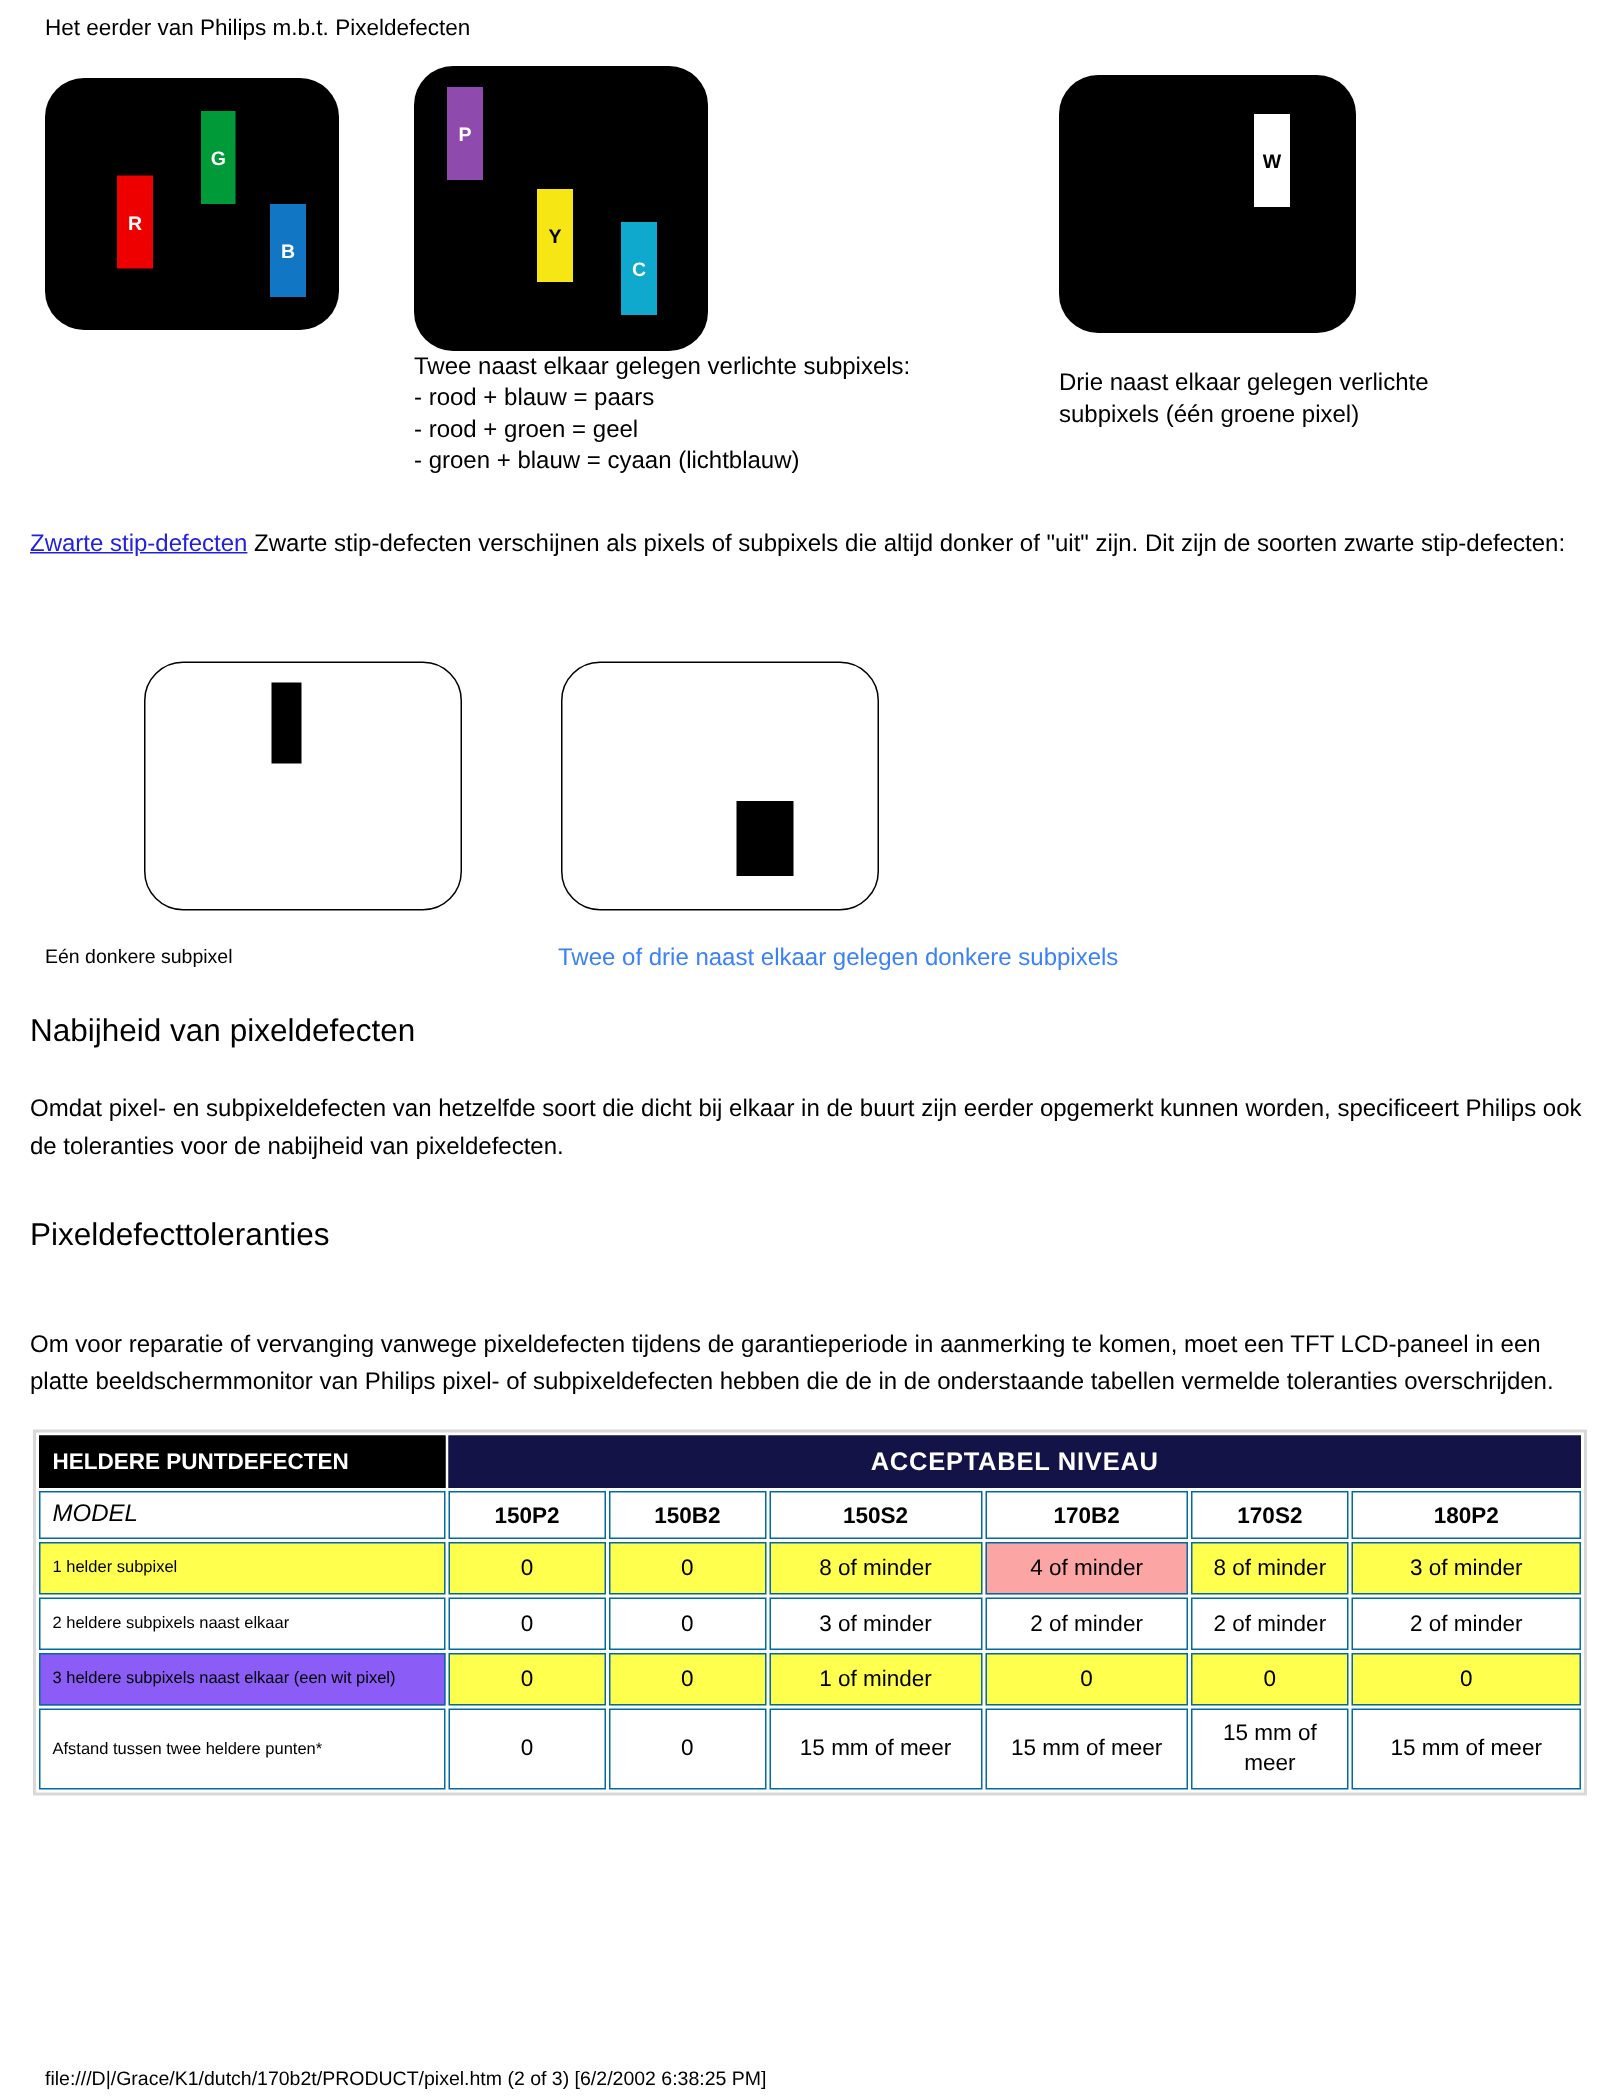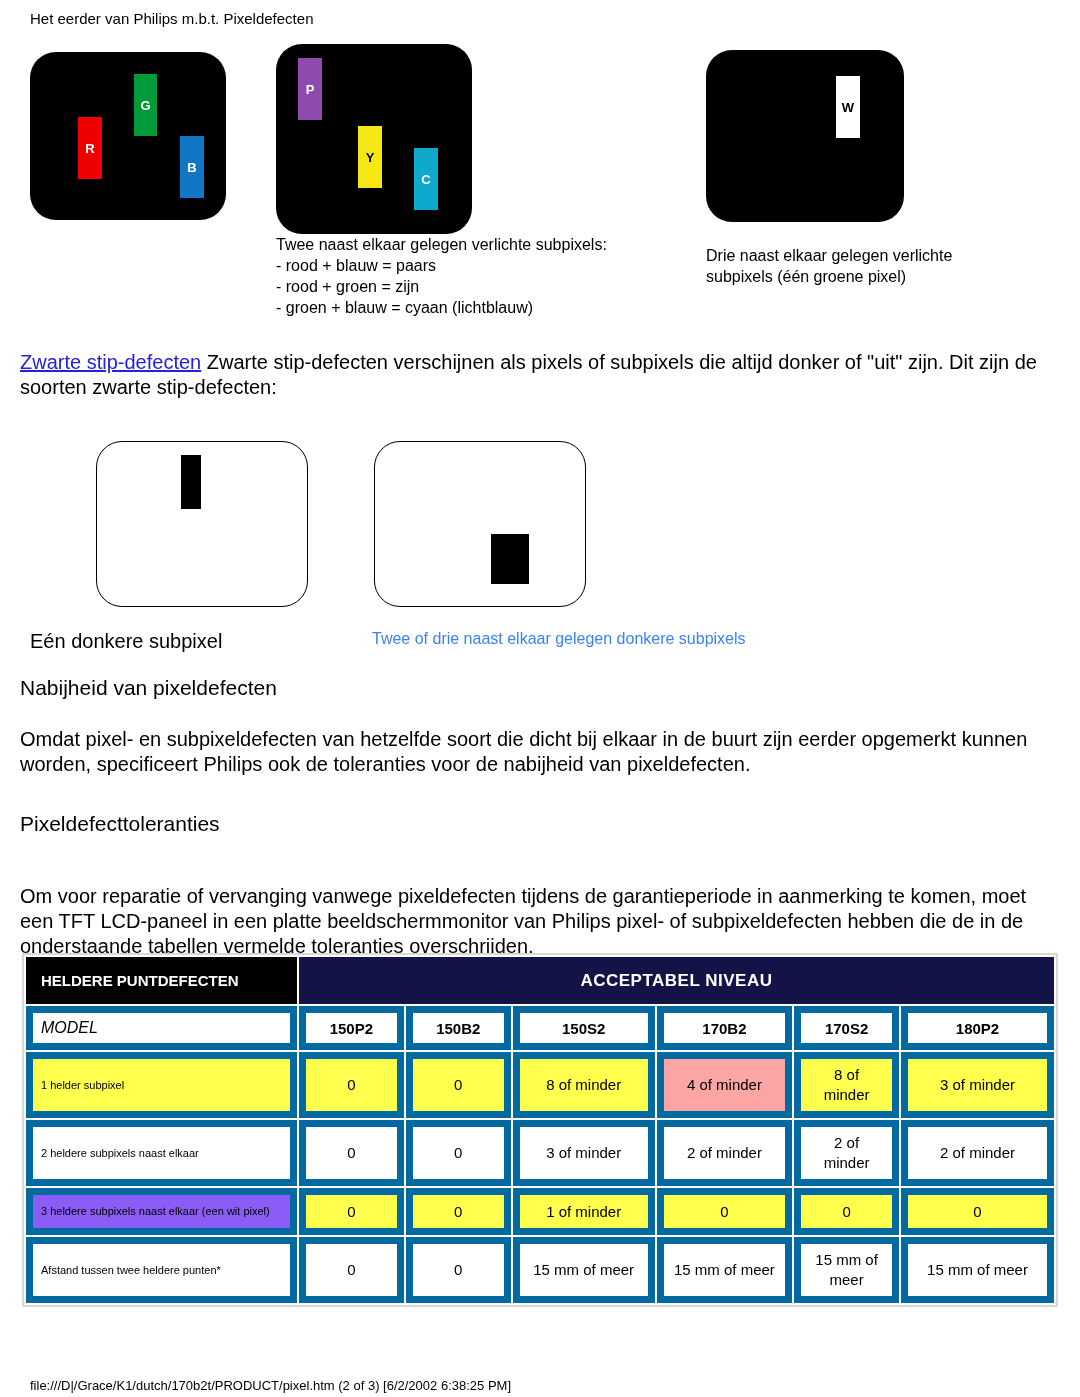--- a/index.html
+++ b/index.html
@@ -60,42 +60,42 @@
   .cap { position:absolute; font-size:16px; line-height:21px; color:#000; }
   .cap-1 { left:30px;  top:256px; width:245px; }
   .cap-2 { left:276px; top:234px; width:430px; }
   .cap-3 { left:706px; top:245px; width:250px; }
   .cap-2 .lead { display:block; }
   .cap-2 .dash { display:block; }
 
   
   .para {
     position:absolute;
-    font-size:20px; line-height:25px;
+    font-size:16px; line-height:25px;
     color:#000;
   }
   .blackdot-para { left:20px; top:350px; width:1045px; }
   .link { color:#2222dd; }
 
   
   .panels-dark { position:absolute; left:0; top:437px; width:1080px; height:175px; }
   .screen-w {
     position:absolute;
     background:#ffffff;
     border:1px solid #000000;
     border-radius:26px;
   }
   .screen-w.d1 { left:96px;  top:4px; width:212px; height:166px; }
   .screen-w.d2 { left:374px; top:4px; width:212px; height:166px; }
 
   .blackpix { position:absolute; background:#000000; }
   .bp-1 { left:84px;  top:13px; width:20px; height:54px; }
   .bp-2 { left:116px; top:92px; width:38px; height:50px; }
 
-  .cap-d1 { position:absolute; left:30px;  top:630px; font-size:20px; color:#000; }
+  .cap-d1 { position:absolute; left:30px;  top:630px; font-size:13px; color:#000; }
   .cap-d2 { position:absolute; left:372px; top:630px; font-size:16px; color:#3b82f6; }
 
   
   h2.section {
     position:absolute;
     margin:0; padding:0;
     font-size:21px; font-weight:normal;
     color:#000;
   }
   .h-nabijheid { left:20px; top:676px; }
@@ -108,21 +108,21 @@
   .tbl-wrap { position:absolute; left:22px; top:953px; width:1036px; }
   table.spec {
     border-collapse:separate;
     border-spacing:2px;
     width:1036px;
     background:#ffffff;
     border:2px solid #d8d8d8;
     font-size:15px;
   }
   table.spec td {
-    border:7px solid #0369a1;
+    border:1px solid #0369a1;
     padding:6px 8px;
     vertical-align:middle;
     background:#ffffff;
   }
   td.hdr-black {
     background:#000000; color:#ffffff;
     font-weight:bold; font-size:15px;
     border:1px solid #000000;
     line-height:21px;
     padding:10px 10px;
@@ -180,21 +180,21 @@
 
     <div class="screen p3">
       <div class="subpix sp-w dark-label" style="background: rgb(255, 255, 255);">W</div>
     </div>
   </div>
 
 
   <div class="cap cap-2">
     <span class="lead">Twee naast elkaar gelegen verlichte subpixels:</span>
     <span class="dash">- rood + blauw = paars</span>
-    <span class="dash">- rood + groen = zijn</span>
+    <span class="dash">- rood + groen = geel</span>
     <span class="dash">- groen + blauw = cyaan (lichtblauw)</span>
   </div>
 
   <div class="cap cap-3">Drie naast elkaar gelegen verlichte subpixels (één groene pixel)</div>
 
   <div class="para blackdot-para">
     <a class="link" href="#">Zwarte stip-defecten</a><span> Zwarte stip-defecten verschijnen als pixels of subpixels die altijd donker of "uit" zijn. Dit zijn de soorten zwarte stip-defecten:</span>
   </div>
 
   <div class="panels-dark">

